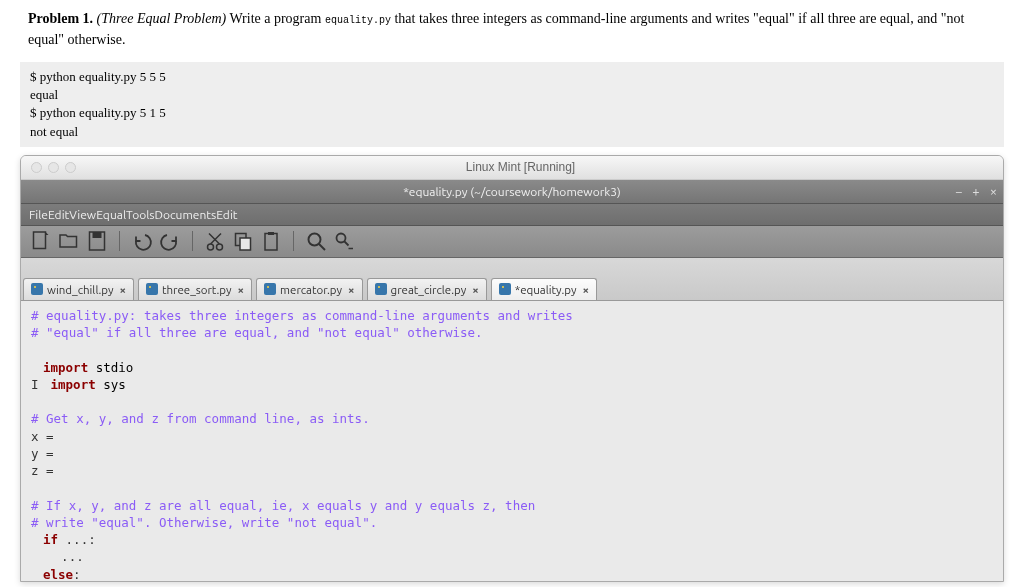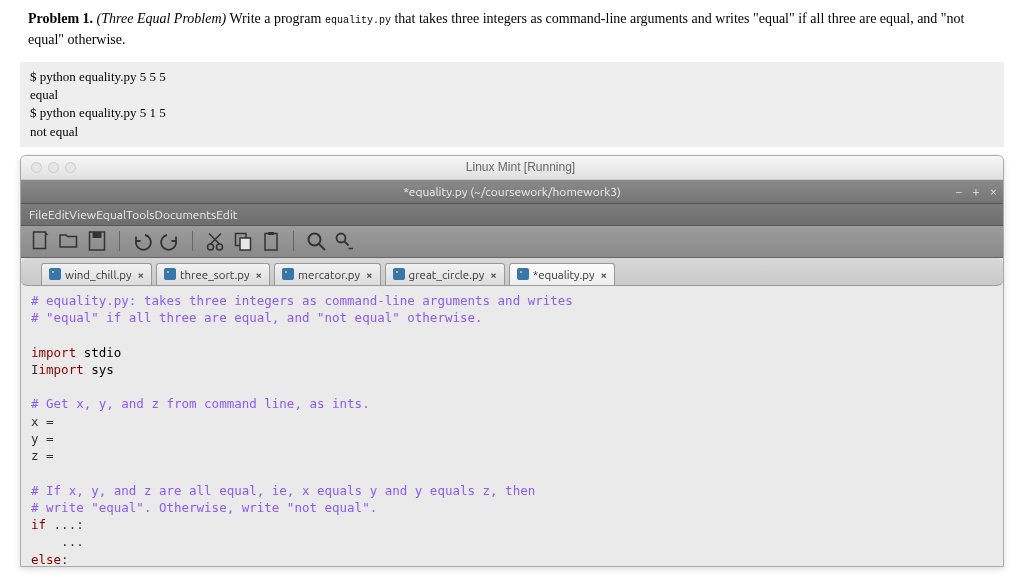--- a/index.html
+++ b/index.html
@@ -125,27 +125,26 @@
       border-radius: 2px;
     }
     .toolbar-sep {
       width: 1px;
       height: 20px;
       background: #666;
       margin: 0 6px;
     }
     .tabbar {
       background: linear-gradient(#d8d8d8, #c9c9c9);
-      height: 28px;
+      height: 43px;
       display: flex;
       align-items: flex-end;
-      padding: 0 20px;
+      padding: 0 2px;
       gap: 4px;
       border-bottom: 1px solid #999;
-      border-radius: 6px;
     }
     .tab {
       display: flex;
       align-items: center;
       gap: 4px;
       background: linear-gradient(#f2f2f2, #dcdcdc);
       border: 1px solid #999;
       border-bottom: none;
       border-radius: 3px 3px 0 0;
       padding: 3px 7px;
@@ -176,21 +175,21 @@
       font-family: 'DejaVu Sans Mono', 'Courier New', monospace;
       font-size: 12.5px;
       padding: 6px 10px;
       line-height: 1.38;
       white-space: pre;
       height: 280px;
       overflow: hidden;
       color: #333;
     }
     .c-comment { color: #8b5cf6; }
-    .c-keyword { color: #8b0000; font-weight: normal; }
+    .c-keyword { color: #8b0000; font-weight: bold; margin-left: 12px; }
     .c-ident { color: #000000; }
     .c-cursor {
       display: inline-block;
       color: #333;
     }
   </style>
 </head>
 <body>
 
 <div class="problem-section">

